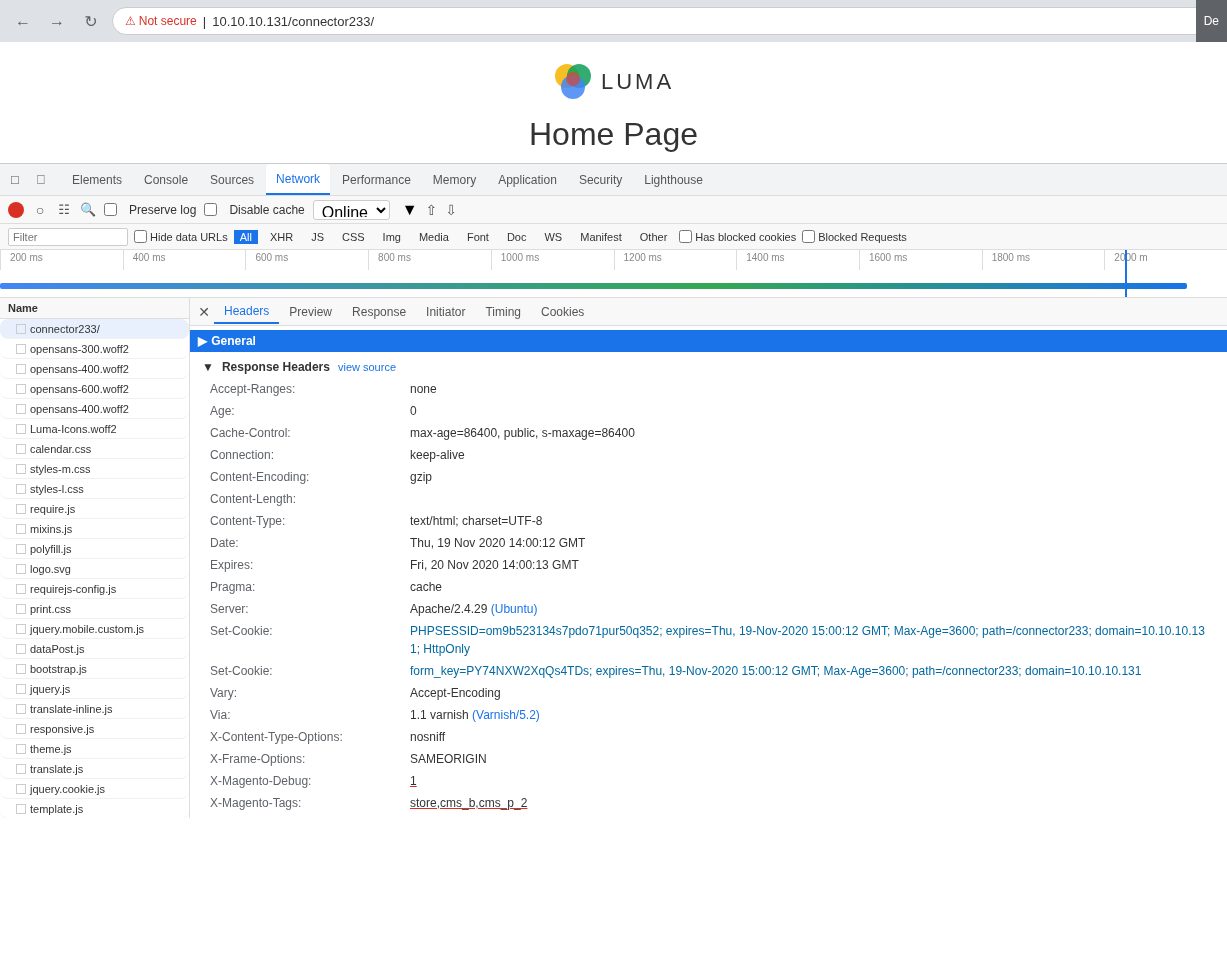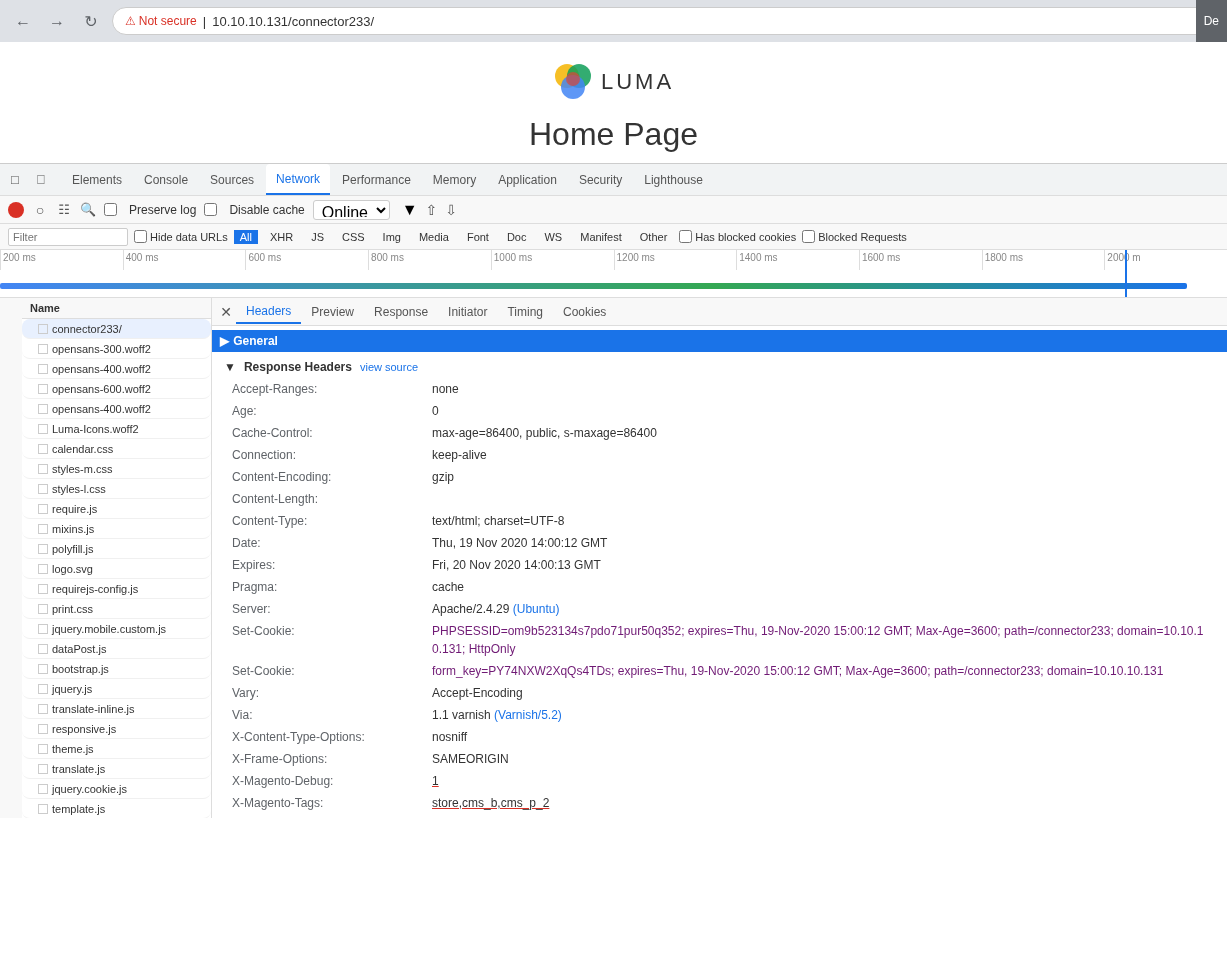--- a/index.html
+++ b/index.html
@@ -248,21 +248,21 @@
       display: flex;
       position: absolute;
       top: 0; left: 0; right: 0;
       height: 20px;
     }
     .timeline-tick {
       flex: 1;
       border-left: 1px solid #ddd;
       font-size: 10px;
       color: #888;
-      padding-left: 2px;
+      padding-left: 9px;
       padding-top: 2px;
     }
     .timeline-progress {
       position: absolute;
       bottom: 8px;
       left: 0;
       right: 40px;
       height: 6px;
       background: linear-gradient(to right, #4285f4 0%, #34a853 60%, #1a73e8 100%);
       border-radius: 2px;
@@ -273,21 +273,20 @@
       right: 100px;
       width: 2px;
       height: 48px;
       background: #1a73e8;
     }
 
     
     .devtools-main {
       display: flex;
       height: 520px;
-      padding-left: 22px;
     }
 
     
     .file-list-panel {
       width: 190px;
       border-right: 1px solid #ddd;
       overflow-y: auto;
       background: #fff;
       flex-shrink: 0;
     }
@@ -405,21 +404,21 @@
       color: #333;
       flex: 1;
       word-break: break-all;
     }
     .header-value a { color: #1a73e8; text-decoration: none; }
     .header-value.highlighted {
       text-decoration: underline;
       text-decoration-color: #d93025;
     }
     .set-cookie-value {
-      color: #701a75;
+      color: #0369a1;
       word-break: break-all;
     }
 
     
     ::-webkit-scrollbar { width: 8px; height: 8px; }
     ::-webkit-scrollbar-track { background: #f1f1f1; }
     ::-webkit-scrollbar-thumb { background: #c1c1c1; border-radius: 4px; }
   </style>
 </head>
 <body>

